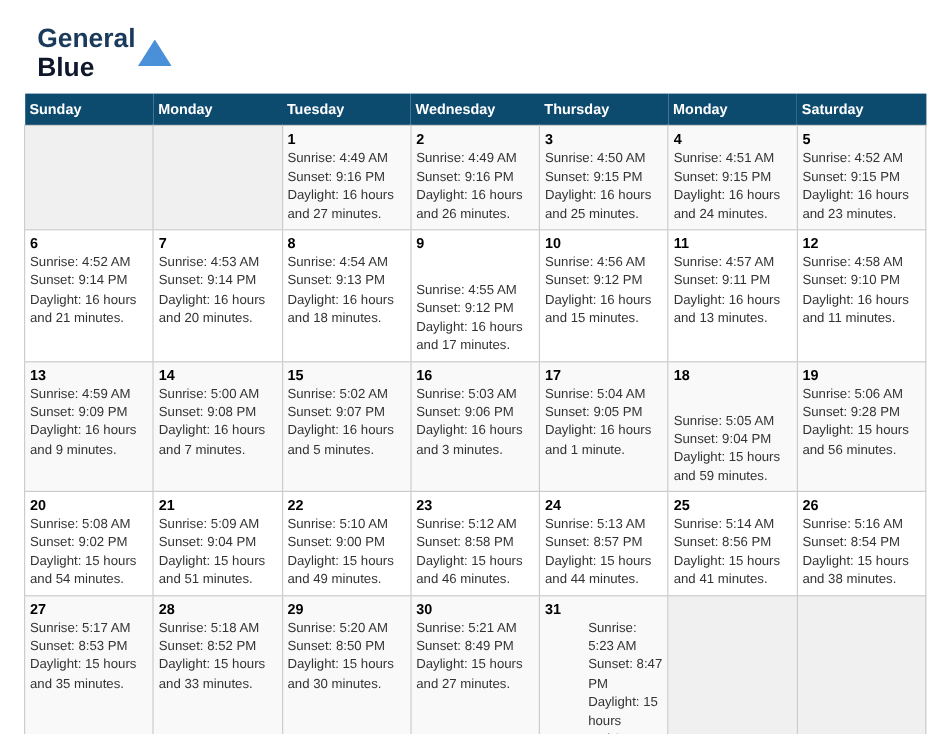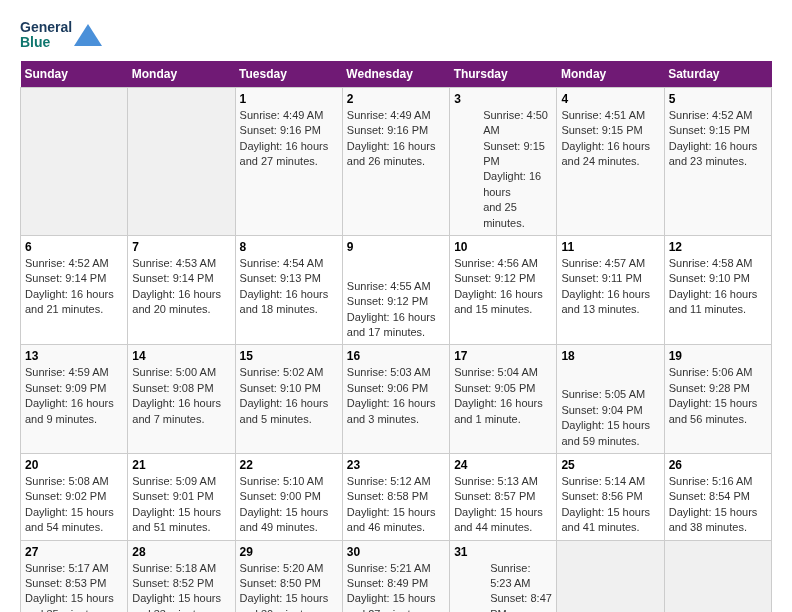--- a/index.html
+++ b/index.html
@@ -14,27 +14,28 @@
       display: flex;
       justify-content: space-between;
       align-items: flex-start;
       margin-bottom: 10px;
     }
     .logo {
       display: flex;
       align-items: center;
     }
     .logo-text {
-      font-size: 14px;
+      font-size: 22px;
       font-weight: bold;
       color: #1a3a5c;
       line-height: 1.1;
+      margin-left: 11px;
     }
     .logo-text span {
-      color: #0f766e;
+      color: #0f172a;
     }
     .logo-icon {
       width: 28px;
       height: 22px;
       margin-left: 2px;
     }
     .title-block {
       text-align: right;
     }
     .main-title {
@@ -45,21 +46,21 @@
     .subtitle {
       font-size: 16px;
       color: #1a3a5c;
     }
     table {
       width: 100%;
       border-collapse: collapse;
       font-size: 11px;
     }
     thead tr th {
-      background-color: #701a75;
+      background-color: #0c4a6e;
       color: #fff;
       padding: 6px 4px;
       text-align: left;
       font-size: 12px;
       font-weight: bold;
     }
     tbody tr td {
       border: 1px solid #ccc;
       vertical-align: top;
       padding: 4px;
@@ -129,21 +130,21 @@
         </td>
         <td>
           <div class="day-num">2</div>
           <div class="day-info" style="white-space: pre-line;">Sunrise: 4:49 AM
 Sunset: 9:16 PM
 Daylight: 16 hours
 and 26 minutes.</div>
         </td>
         <td>
           <div class="day-num">3</div>
-          <div class="day-info" style="white-space: pre-line; margin-left: 29px;">Sunrise: 4:50 AM
+          <div class="day-info" style="white-space: pre-line;">Sunrise: 4:50 AM
 Sunset: 9:15 PM
 Daylight: 16 hours
 and 25 minutes.</div>
         </td>
         <td>
           <div class="day-num">4</div>
           <div class="day-info" style="white-space: pre-line;">Sunrise: 4:51 AM
 Sunset: 9:15 PM
 Daylight: 16 hours
 and 24 minutes.</div>
@@ -218,21 +219,21 @@
         <td>
           <div class="day-num">14</div>
           <div class="day-info" style="white-space: pre-line;">Sunrise: 5:00 AM
 Sunset: 9:08 PM
 Daylight: 16 hours
 and 7 minutes.</div>
         </td>
         <td>
           <div class="day-num">15</div>
           <div class="day-info" style="white-space: pre-line;">Sunrise: 5:02 AM
-Sunset: 9:10 PM
+Sunset: 9:07 PM
 Daylight: 16 hours
 and 5 minutes.</div>
         </td>
         <td>
           <div class="day-num">16</div>
           <div class="day-info" style="white-space: pre-line;">Sunrise: 5:03 AM
 Sunset: 9:06 PM
 Daylight: 16 hours
 and 3 minutes.</div>
         </td>
@@ -262,21 +263,21 @@
         <td>
           <div class="day-num">20</div>
           <div class="day-info" style="white-space: pre-line;">Sunrise: 5:08 AM
 Sunset: 9:02 PM
 Daylight: 15 hours
 and 54 minutes.</div>
         </td>
         <td>
           <div class="day-num">21</div>
           <div class="day-info" style="white-space: pre-line;">Sunrise: 5:09 AM
-Sunset: 9:01 PM
+Sunset: 9:04 PM
 Daylight: 15 hours
 and 51 minutes.</div>
         </td>
         <td>
           <div class="day-num">22</div>
           <div class="day-info" style="white-space: pre-line;">Sunrise: 5:10 AM
 Sunset: 9:00 PM
 Daylight: 15 hours
 and 49 minutes.</div>
         </td>

